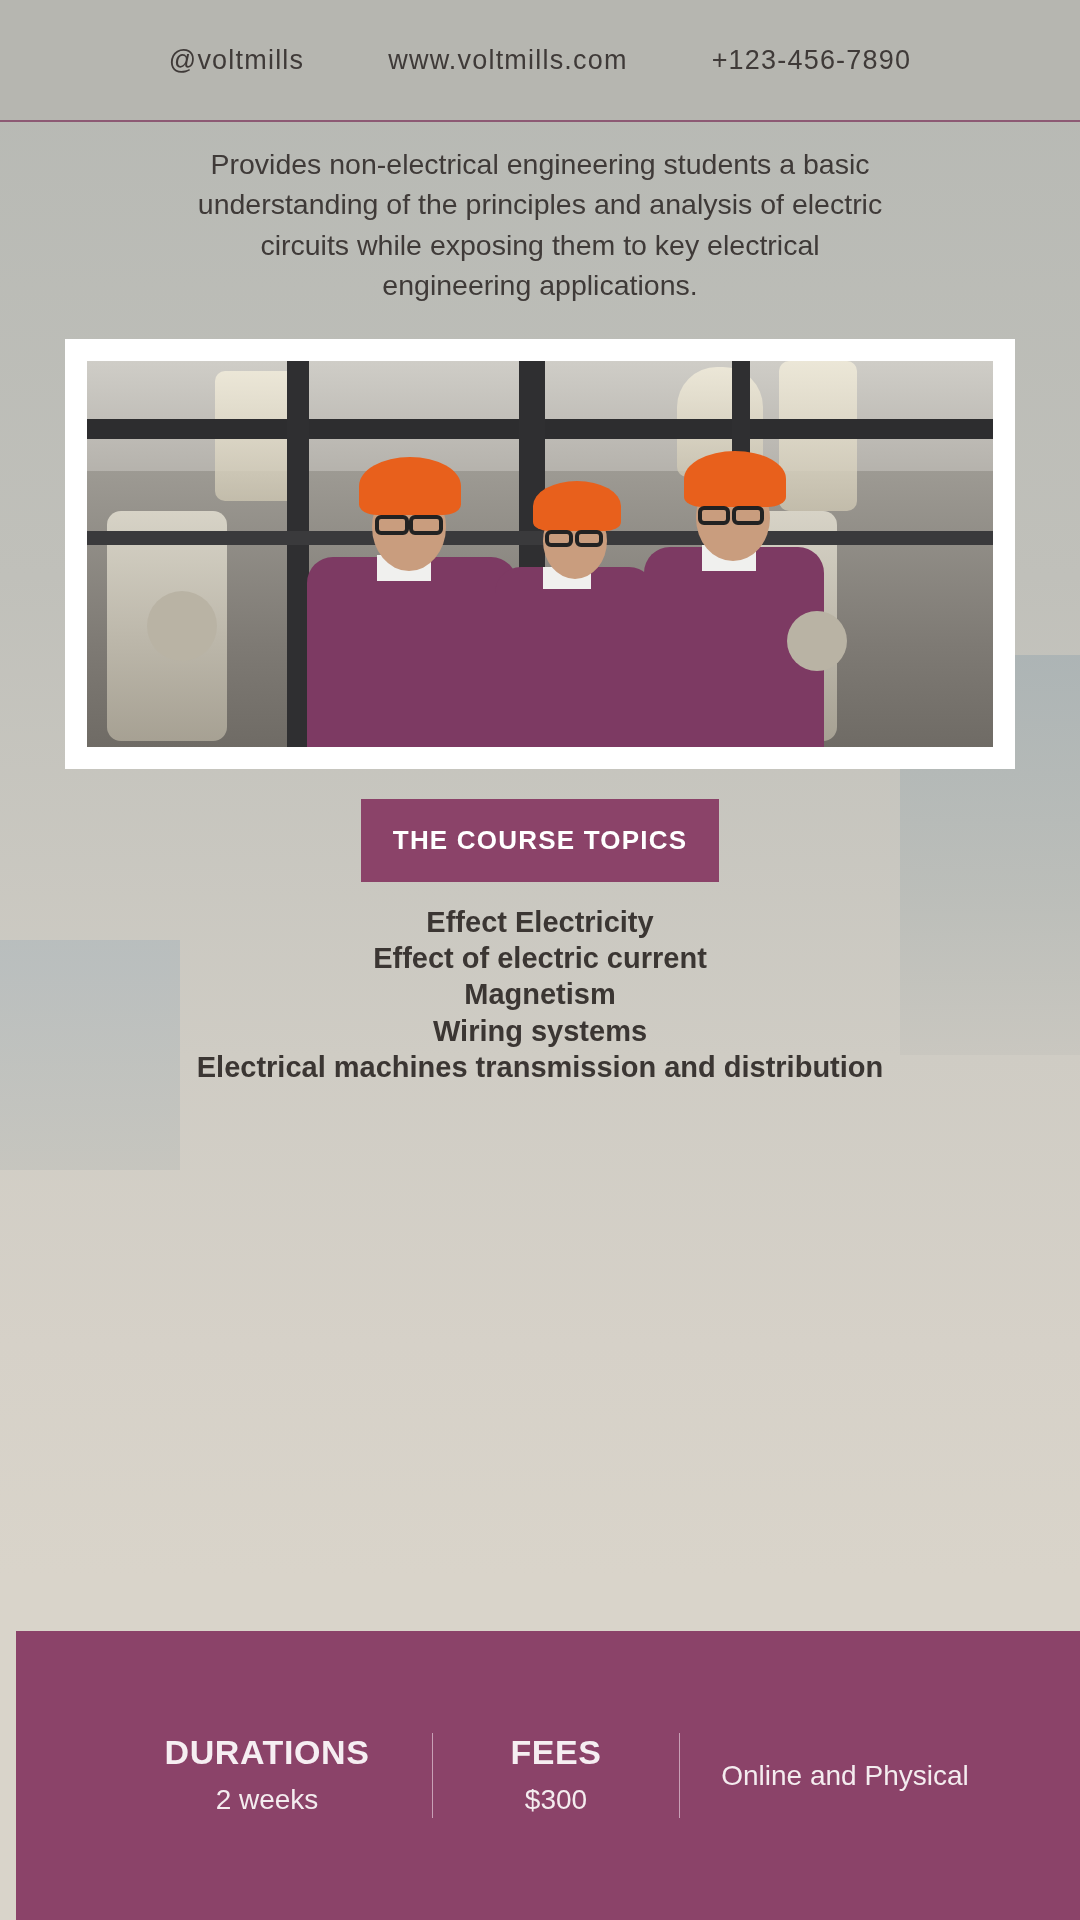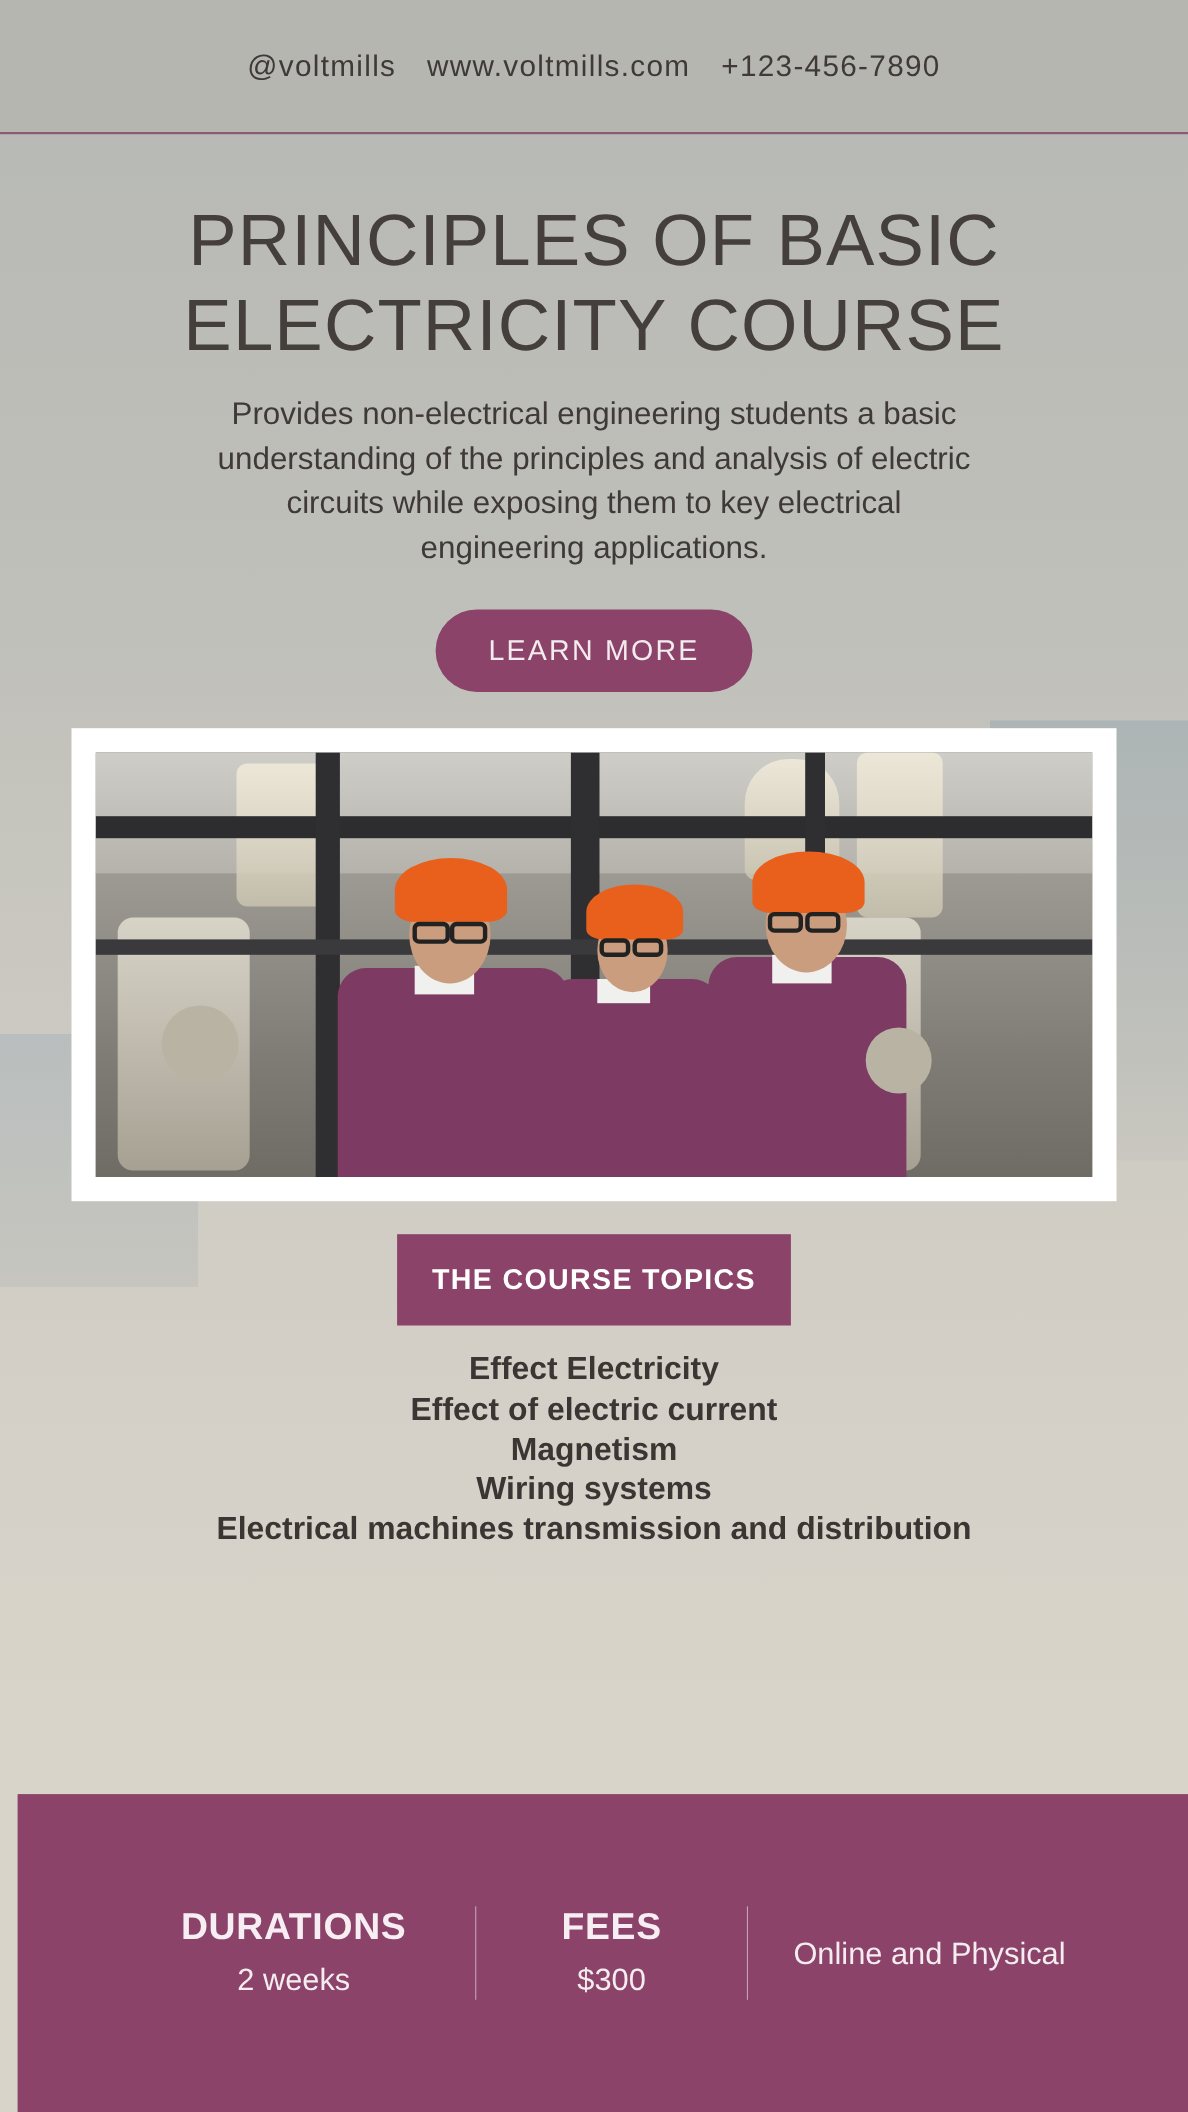--- a/index.html
+++ b/index.html
@@ -44,21 +44,21 @@
   
   .topbar {
     position: relative;
     z-index: 3;
     height: 122px;
     background: #b6b6b0;
     border-bottom: 2px solid #8d5a74;
     display: flex;
     align-items: center;
     justify-content: center;
-    gap: 28px;
+    gap: 84px;
     padding: 0 60px;
   }
   .topbar span {
     font-size: 27px;
     letter-spacing: 1.2px;
     color: #3f3a38;
     white-space: nowrap;
   }
 
   .content {
@@ -249,27 +249,23 @@
   <div class="deco deco-left"></div>
 
   <div class="topbar">
     <span>@voltmills</span>
     <span>www.voltmills.com</span>
     <span>+123-456-7890</span>
   </div>
 
   <div class="content">
 
-    <h1 class="title">PRINCIPLES OF BASIC ELECTRICITY COURSE</h1>
 
     <p class="subtitle">Provides non-electrical engineering students a basic understanding of the principles and analysis of electric circuits while exposing them to key electrical engineering applications.</p>
 
-    <div class="cta-wrap">
-      <button class="cta">LEARN MORE</button>
-    </div>
 
     <div class="photo-frame">
       <div class="photo" aria-label="Three students in purple lab coats and orange hard hats inspecting laboratory piping equipment">
         <div class="ph-ceiling"></div>
         <div class="ph-wall"></div>
 
         <div class="ph-glass ph-g1"></div>
         <div class="ph-glass ph-g2"></div>
         <div class="ph-glass ph-g3"></div>
         <div class="ph-glass ph-g4"></div>

